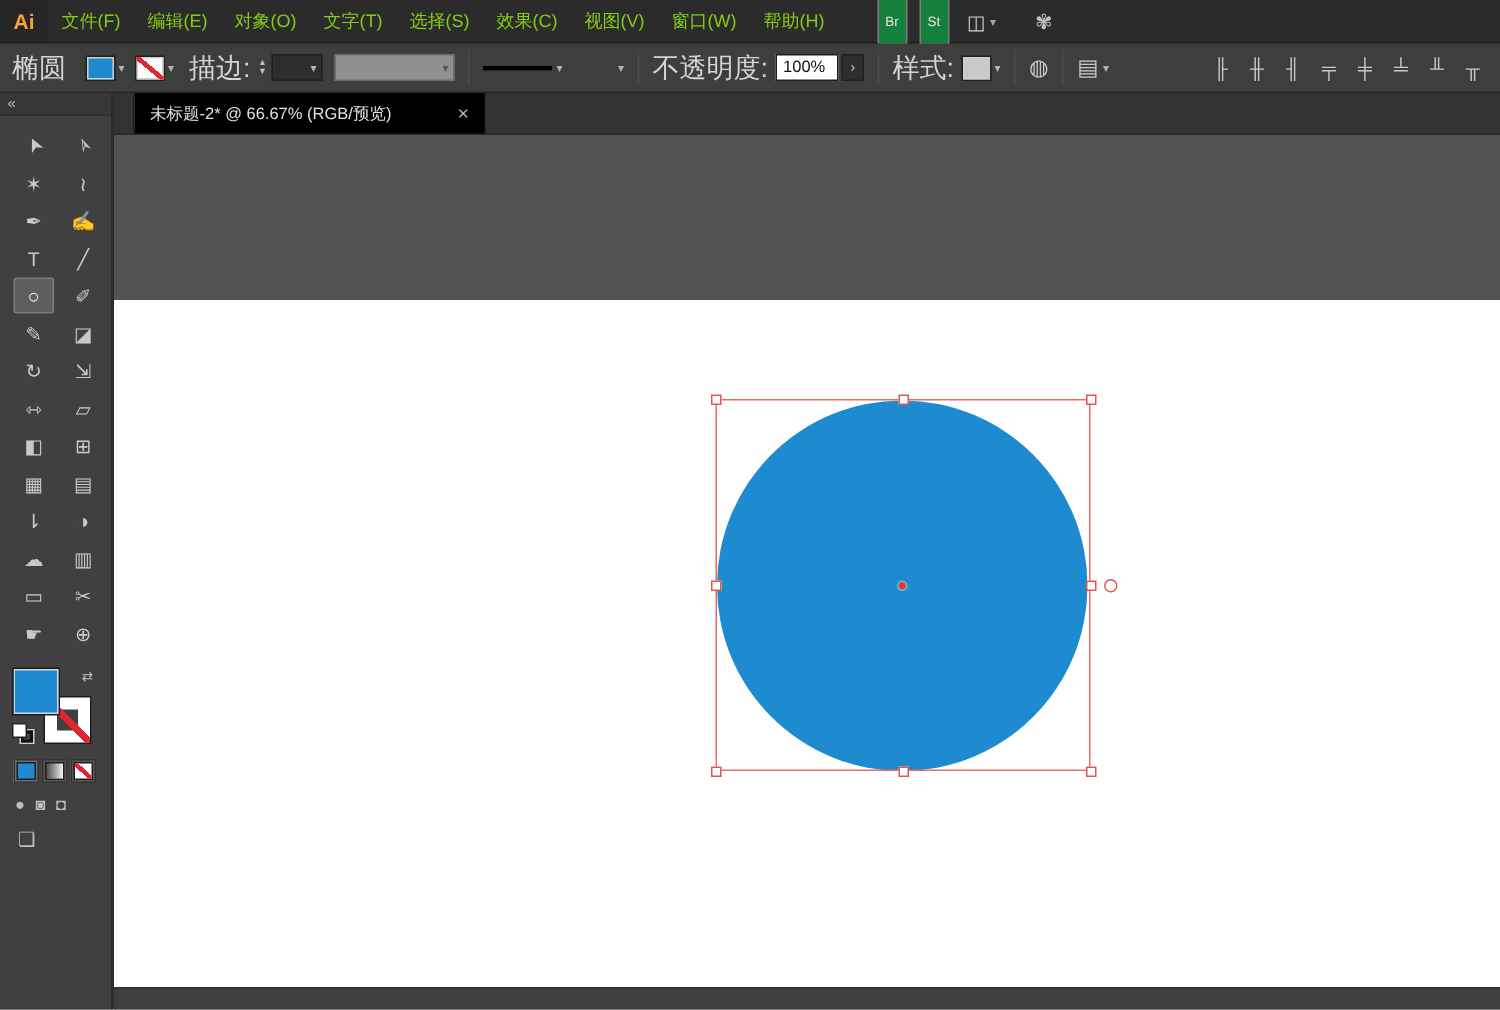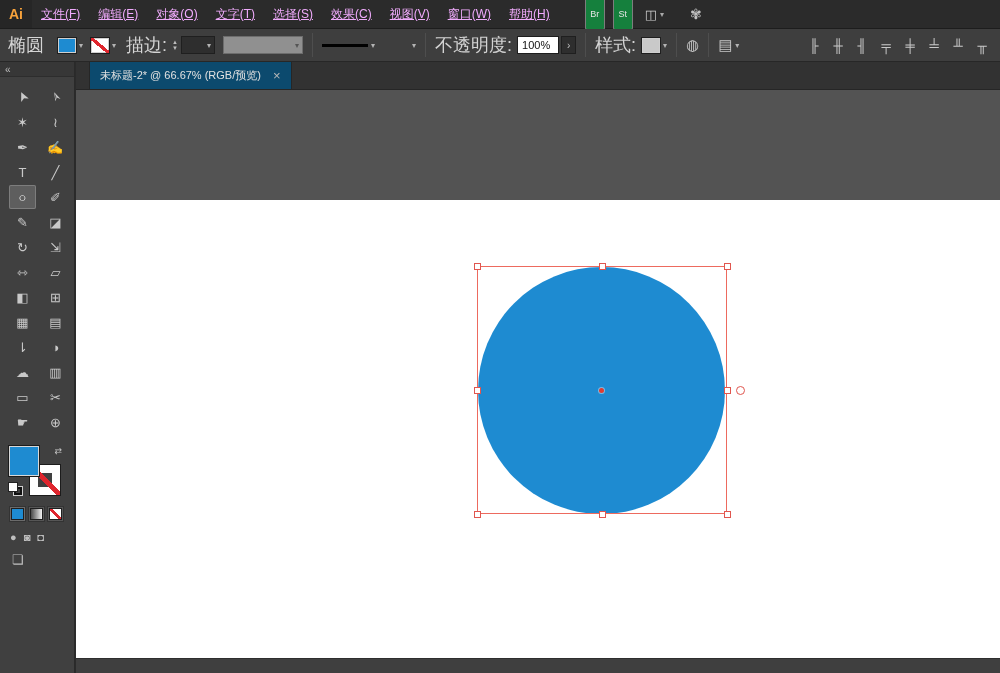--- a/index.html
+++ b/index.html
@@ -2,21 +2,21 @@
 <html><head>
 <meta charset="utf-8">
 <style>
   * { margin:0; padding:0; box-sizing:border-box; }
   html,body { width:1000px; height:673px; overflow:hidden; }
   body { position:relative; background:#2b2b2b; font-family:"Liberation Sans", sans-serif; -webkit-font-smoothing:antialiased; }
 
   
   .menubar { position:absolute; left:0; top:0; width:1000px; height:29px; background:#2b2b2b; border-bottom:1px solid #1d1d1d; display:flex; align-items:stretch; }
   .app-logo { width:32px; display:flex; align-items:center; justify-content:center; color:#f7a23b; font-weight:bold; font-size:14px; background:#262626; }
-  .menu-item { padding:0 9px; display:flex; align-items:center; color:#f0abfc; font-size:12px; cursor:default;text-decoration:underline; }
+  .menu-item { padding:0 9px; display:flex; align-items:center; color:#84cc16; font-size:12px; cursor:default; }
   .badge { width:20px; height:32px; align-self:center; background:#15803d; border:1px solid #7d7d7d; border-radius:2px; color:#e4e4e4; font-size:9px; display:flex; align-items:center; justify-content:center; margin-left:8px; }
   .badge.first { margin-left:26px; }
   .mb-icon { align-self:center; color:#cfcfcf; font-size:13px; margin-left:12px; }
   .mb-caret { align-self:center; color:#a8a8a8; font-size:8px; margin-left:3px; }
   .mb-swirl { align-self:center; color:#c2c2c2; font-size:14px; margin-left:26px; }
 
   
   .controlbar { position:absolute; left:0; top:29px; width:1000px; height:33px; background:#3e3e3e; border-bottom:1px solid #272727; display:flex; align-items:center; padding:0 8px; overflow:hidden; }
   .cb-label { color:#d4d4d4; font-size:18px; white-space:nowrap; }
   .cb-context { margin-right:14px; }
@@ -63,21 +63,21 @@
   .cgn-inner { width:11px; height:10px; box-shadow:0 0 0 1px #1f1f1f; }
   .cgn-grad { background:linear-gradient(90deg, #4a4a4a, #f2f2f2); }
   .cgn-none { background:#fff; position:relative; }
   .cgn-none::after { content:""; position:absolute; inset:0; background:linear-gradient(to top right, transparent 40%, #df262e 40%, #df262e 60%, transparent 60%); }
 
   .modes { display:flex; gap:7px; margin:9px 0 0 10px; color:#bfbfbf; font-size:11px; }
   .screen-mode { margin:9px 0 0 12px; color:#bfbfbf; font-size:13px; }
 
   
   .tabstrip { position:absolute; left:76px; top:62px; right:0; height:28px; background:#323232; display:flex; align-items:stretch; border-bottom:1px solid #262626; }
-  .doc-tab { margin-left:13px; display:flex; align-items:center; padding:0 10px; background:#0c4a6e; color:#e0e0e0; font-size:11px; border-left:1px solid #262626; border-right:1px solid #262626; white-space:nowrap; }
+  .doc-tab { margin-left:13px; display:flex; align-items:center; padding:0 10px; background:#000000; color:#e0e0e0; font-size:11px; border-left:1px solid #262626; border-right:1px solid #262626; white-space:nowrap;gap:32px; }
   .tab-close { margin-left:12px; color:#b8b8b8; font-size:13px; line-height:1; }
 
   
   .viewport { position:absolute; left:76px; top:90px; right:0; bottom:0; background:#535353; overflow:hidden; }
   .artboard { position:absolute; left:0; top:110px; right:0; height:458px; background:#ffffff; }
   .statusstrip { position:absolute; left:0; top:568px; right:0; bottom:0; background:#3f3f3f; border-top:1px solid #2e2e2e; }
 
   .shape-circle { position:absolute; left:402px; top:177px; width:247px; height:247px; border-radius:50%; }
   .sel-rect { position:absolute; left:401px; top:176px; width:250px; height:248px; border:1px solid #ed6a5e; }
   .handle { position:absolute; width:7px; height:7px; background:#ffffff; border:1px solid #e0564f; }

